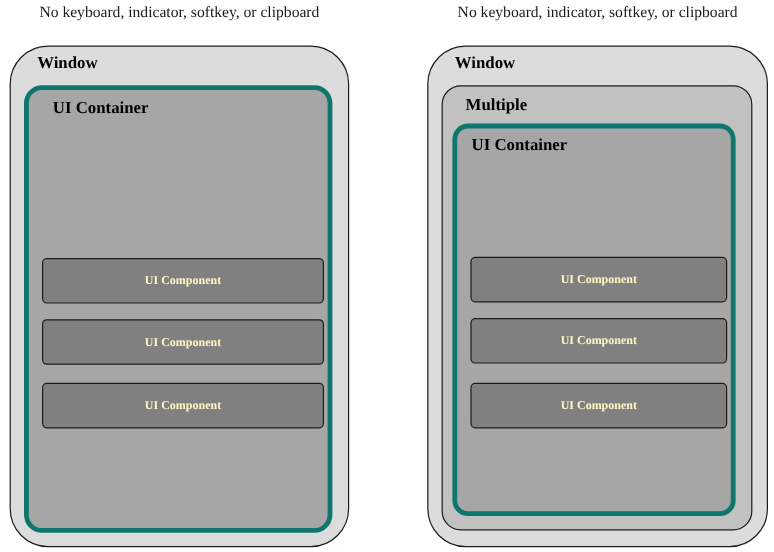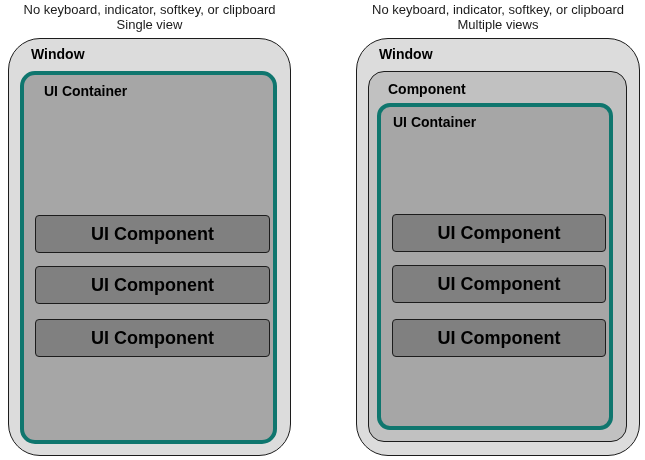--- a/index.html
+++ b/index.html
@@ -8,21 +8,21 @@
     background: #ffffff;
     font-family: "Liberation Sans", sans-serif;
   }
   .canvas {
     position: relative;
     width: 645px;
     height: 460px;
     background: #ffffff;
     overflow: hidden;
   }
-  .panel { position: absolute; top: 0; height: 460px; }
+  .panel { position: absolute; top: 0; height: 460px; font-family: Liberation Serif, serif; }
   .panel-left  { left: 8px;   width: 283px; }
   .panel-right { left: 356px; width: 284px; }
 
   .caption {
     position: absolute;
     top: 2px;
     left: 0;
     width: 100%;
     text-align: center;
     font-size: 13px;
@@ -92,70 +92,68 @@
   .component {
     position: absolute;
     height: 38px;
     background: #808080;
     border: 1px solid #1c1c1c;
     border-radius: 4px;
     box-sizing: border-box;
     display: flex;
     align-items: center;
     justify-content: center;
-    font-size: 18px;
+    font-size: 10px;
     font-weight: bold;
-    color: #000000;
+    color: #fef9c3;
   }
   .panel-left .component  { left: 11px; width: 235px; }
   .panel-right .component { left: 11px; width: 214px; }
 
   .panel-left .comp-1 { top: 140px; }
   .panel-left .comp-2 { top: 191px; }
   .panel-left .comp-3 { top: 244px; }
 
   .panel-right .comp-1 { top: 107px; }
   .panel-right .comp-2 { top: 158px; }
   .panel-right .comp-3 { top: 212px; }
 </style>
 </head>
 <body>
 
 <div class="canvas">
 
   <section class="panel panel-left">
     <div class="caption">
       <div>No keyboard, indicator, softkey, or clipboard</div>
-      <div>Single view</div>
     </div>
 
     <div class="window">
       <div class="box-label">Window</div>
 
       <div class="container">
         <div class="box-label">UI Container</div>
 
         <div class="component comp-1">UI Component</div>
         <div class="component comp-2">UI Component</div>
         <div class="component comp-3">UI Component</div>
       </div>
     </div>
   </section>
 
   <section class="panel panel-right">
     <div class="caption">
       <div>No keyboard, indicator, softkey, or clipboard</div>
-      <div>Multiple views</div>
     </div>
 
     <div class="window">
       <div class="box-label">Window</div>
 
       <div class="naviframe">
-        <div class="box-label">Component</div>
+        <div class="box-label">Multiple</div>
 
         <div class="container">
           <div class="box-label">UI Container</div>
 
           <div class="component comp-1">UI Component</div>
           <div class="component comp-2">UI Component</div>
           <div class="component comp-3">UI Component</div>
         </div>
       </div>
     </div>

